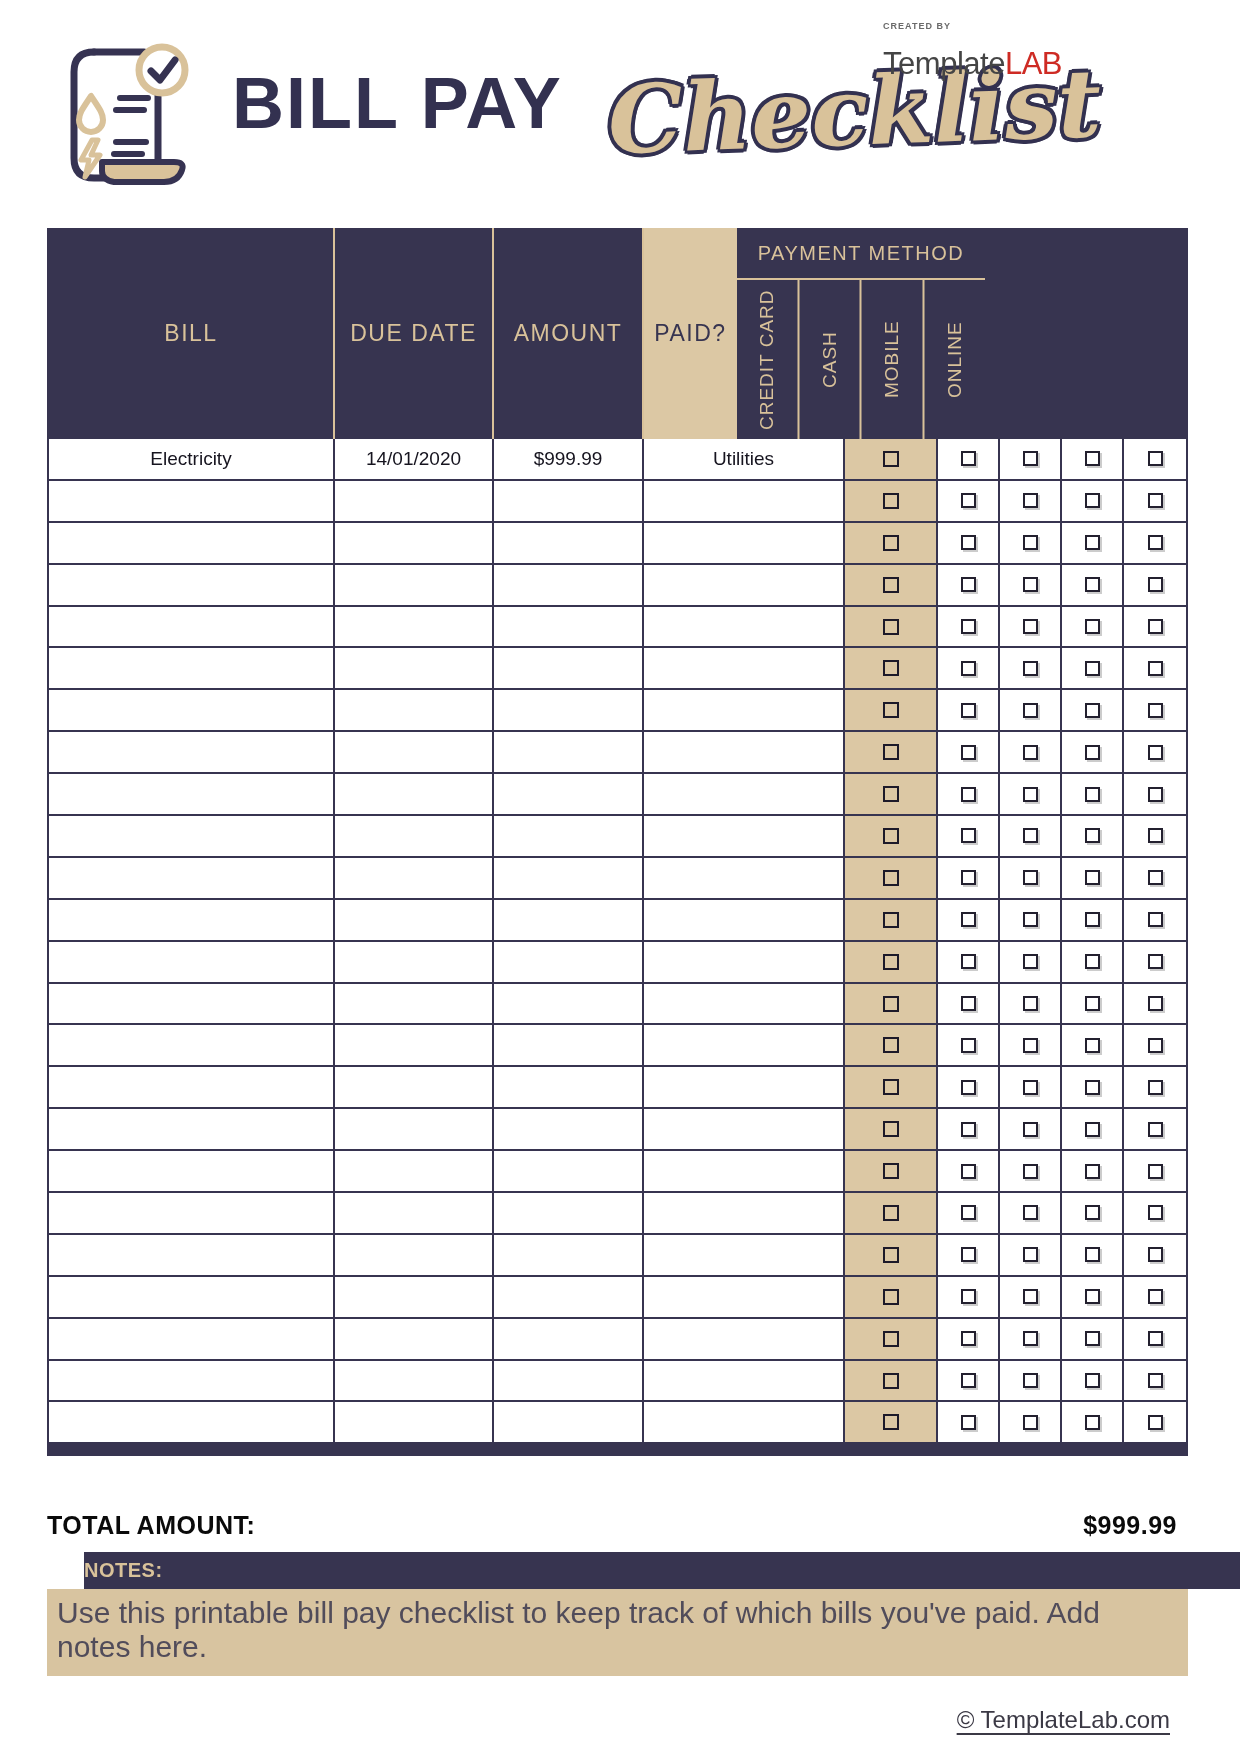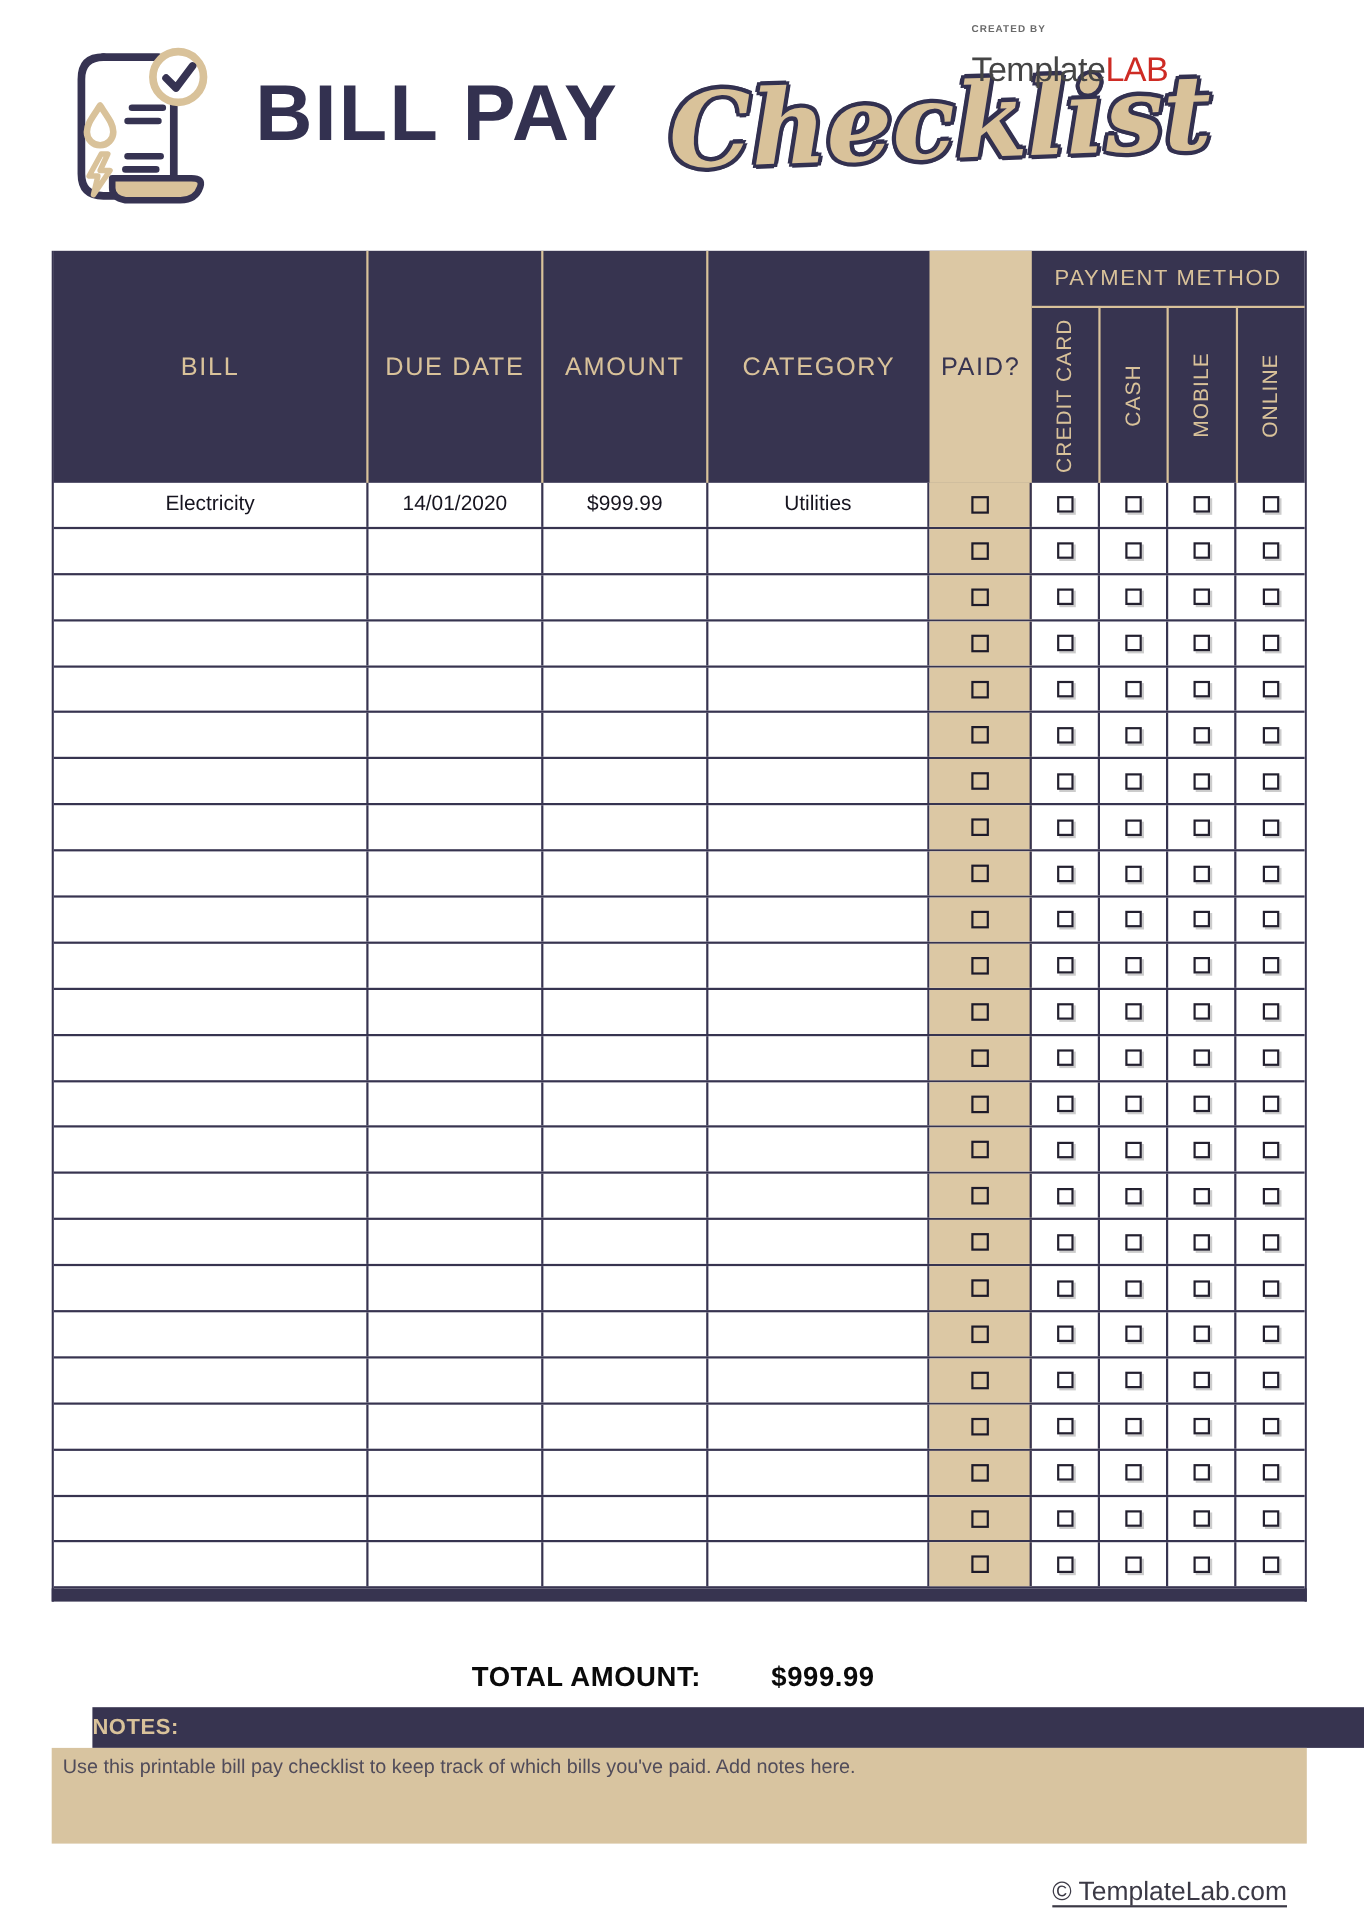--- a/index.html
+++ b/index.html
@@ -99,36 +99,36 @@
   .cell:last-child{border-right:none;}
   .cell.paid{background:var(--tan-light);}
   .cb{display:inline-block;width:15px;height:15px;border:2px solid #23202f;}
   .cb-paid{width:16px;height:16px;background:transparent;border-color:#1d1a29;}
   .cb-pm{background:#fff;box-shadow:2px 2px 0 #cccccc;}
   .bottom-bar{height:12px;background:var(--navy);margin:0 -2px;}
 
   
   .total-row{
     position:absolute;left:47px;top:1503px;width:1130px;height:44px;
-    display:flex;align-items:center;justify-content:center;gap:64px;
+    display:flex;align-items:center;justify-content:space-between;gap:64px;
     font-size:25px;font-weight:800;color:#0a0a0a;letter-spacing:0.5px;
   }
 
   
   .notes-bar{
     position:absolute;left:47px;top:1552px;width:1213px;height:37px;
     background:var(--navy);display:flex;align-items:center;
     margin-left:37px;
   }
   .notes-label{color:var(--tan);font-size:20px;font-weight:700;letter-spacing:0.5px;}
   .notes-body{
     position:absolute;left:47px;top:1589px;width:1141px;height:87px;
     background:var(--tan-notes);
     padding:7px 10px;
-    font-size:18px;color:var(--note-ink);
+    font-size:30px;color:var(--note-ink);
   }
 
   
   .footer-credit{
     position:absolute;top:1706px;right:70px;
     font-size:24px;color:#3b3945;
     text-decoration:underline;text-underline-offset:5px;
   }
 </style>
 </head>
@@ -163,21 +163,20 @@
   <div class="brand">
     <span class="created-by">CREATED BY</span>
     <span class="brand-name"><span>Template</span><span class="brand-accent">LAB</span></span>
   </div>
 
   <div class="bill-table">
     <div class="t-header">
       <div class="h-cell h-bill">BILL</div>
       <div class="h-cell h-due">DUE DATE</div>
       <div class="h-cell h-amount">AMOUNT</div>
-      <div class="h-cell h-category">CATEGORY</div>
       <div class="h-cell h-paid">PAID?</div>
       <div class="h-payment">
         <div class="pm-band">PAYMENT METHOD</div>
         <div class="pm-subs">
           <div class="pm-sub">CREDIT CARD</div>
           <div class="pm-sub">CASH</div>
           <div class="pm-sub">MOBILE</div>
           <div class="pm-sub">ONLINE</div>
         </div>
       </div>

